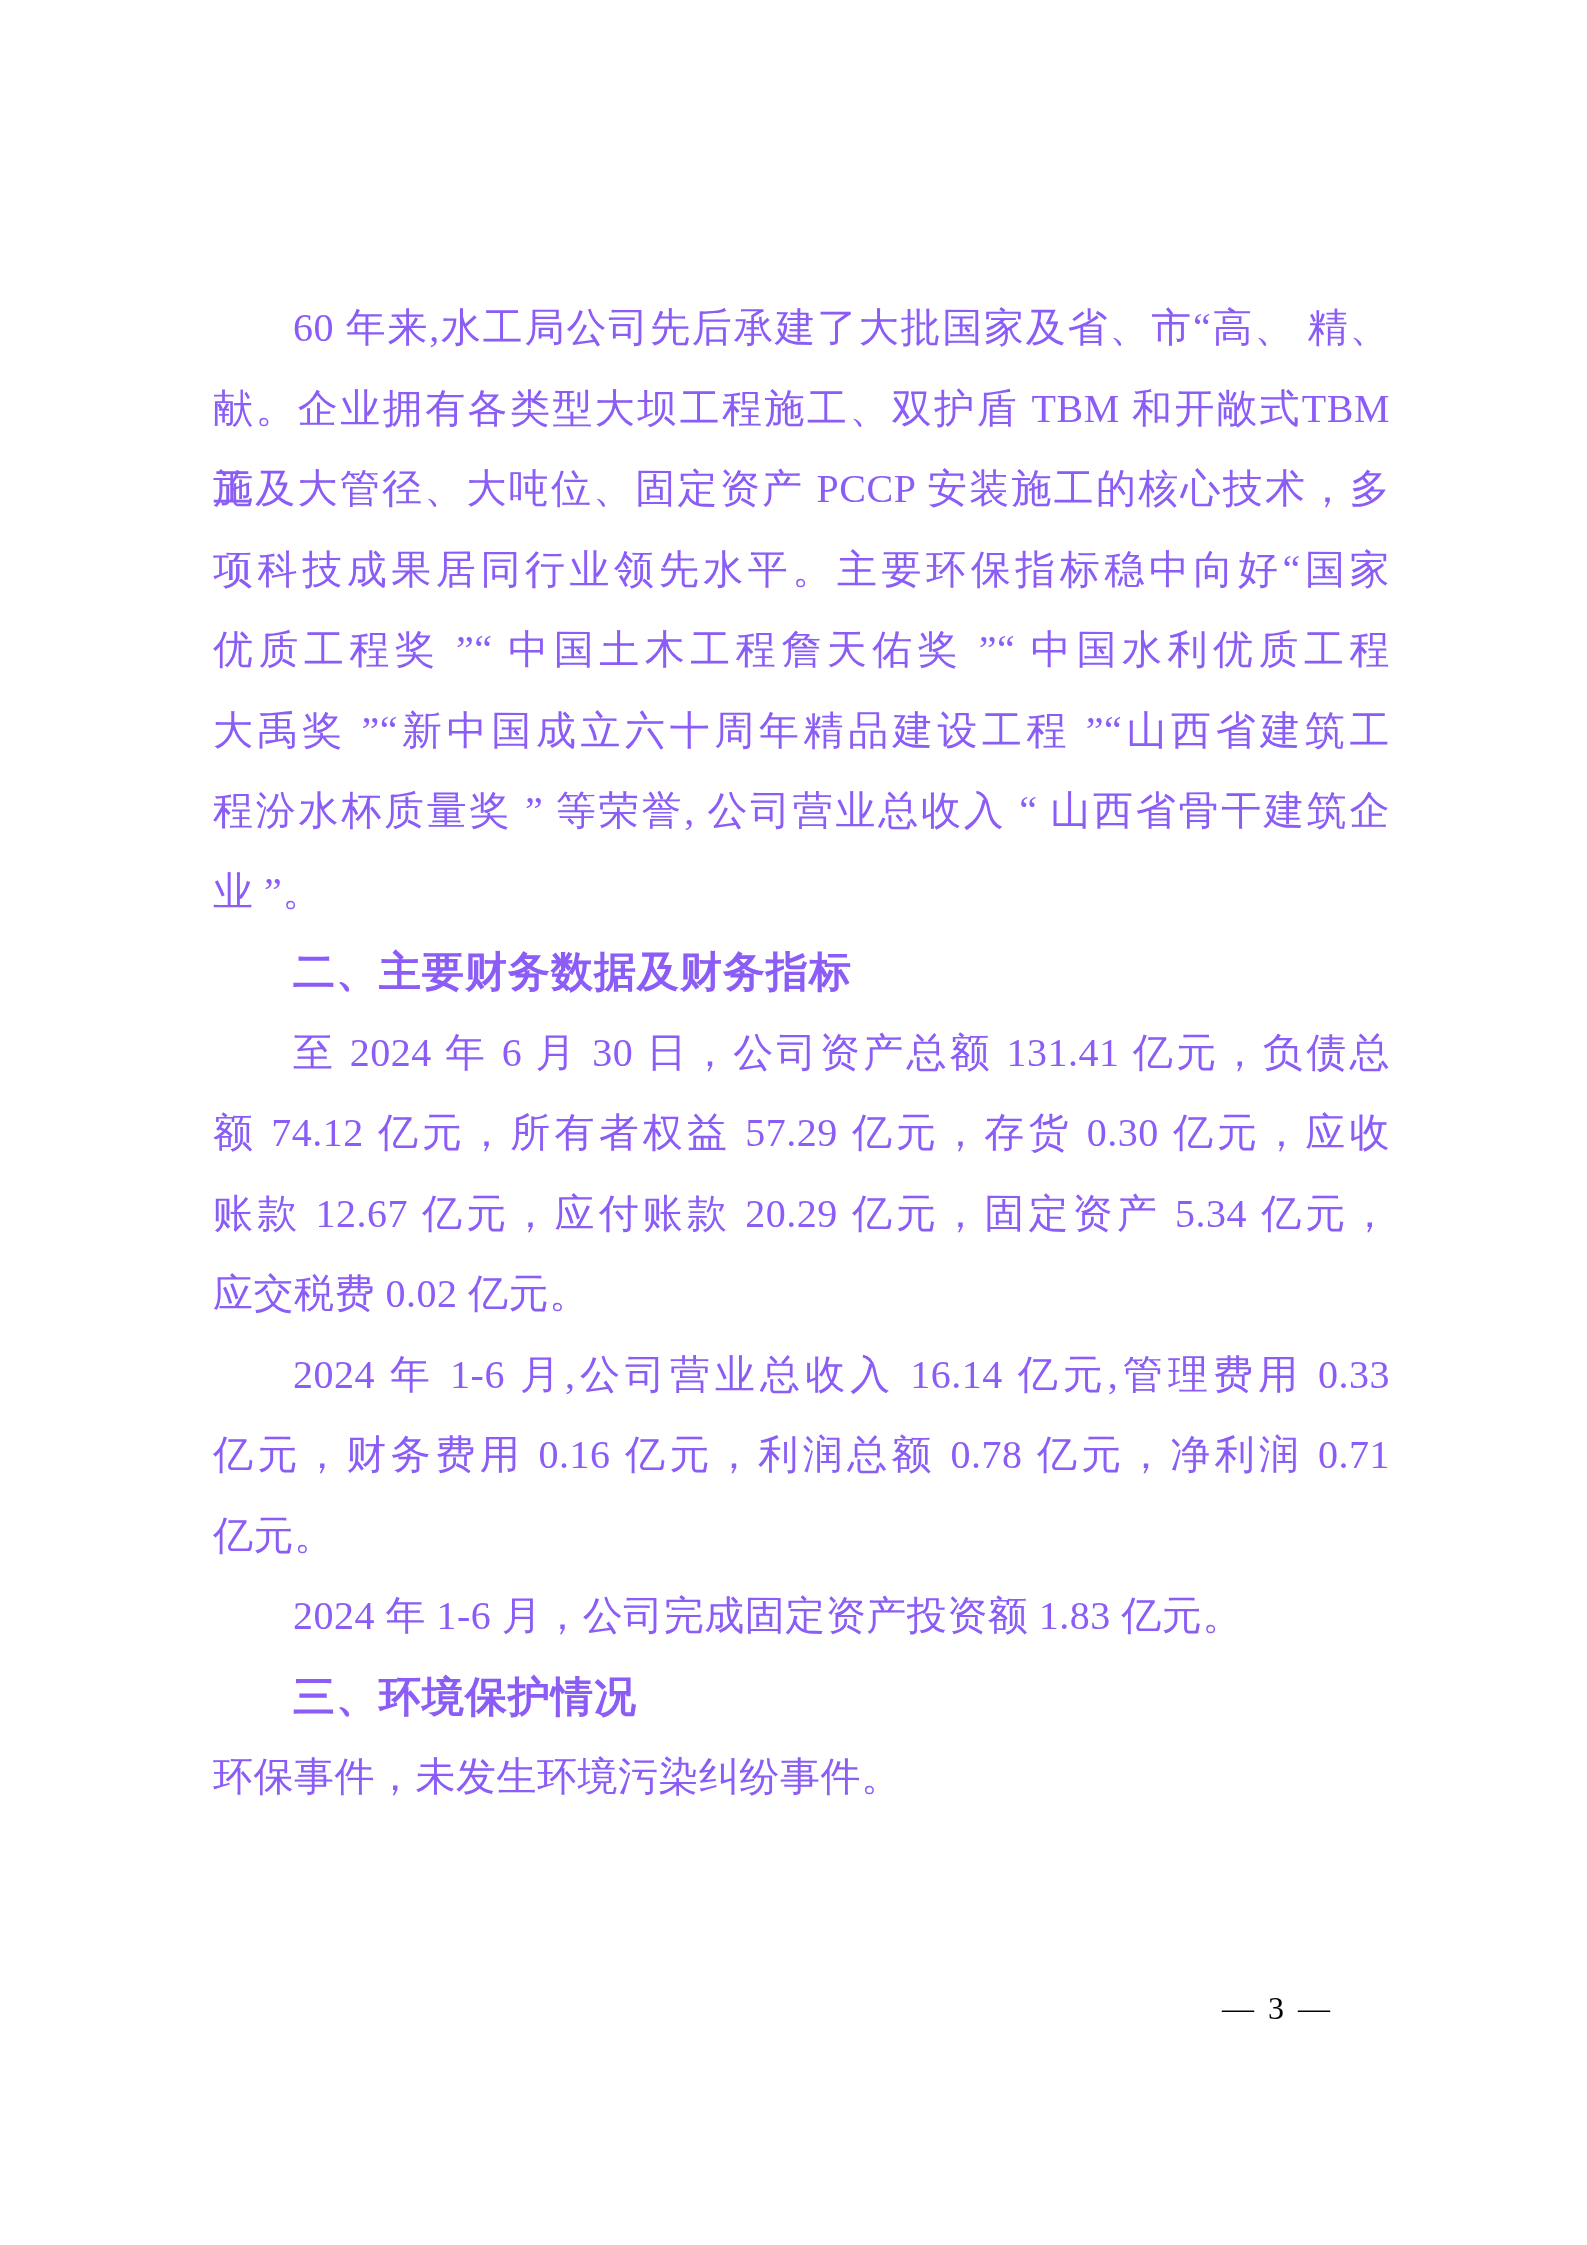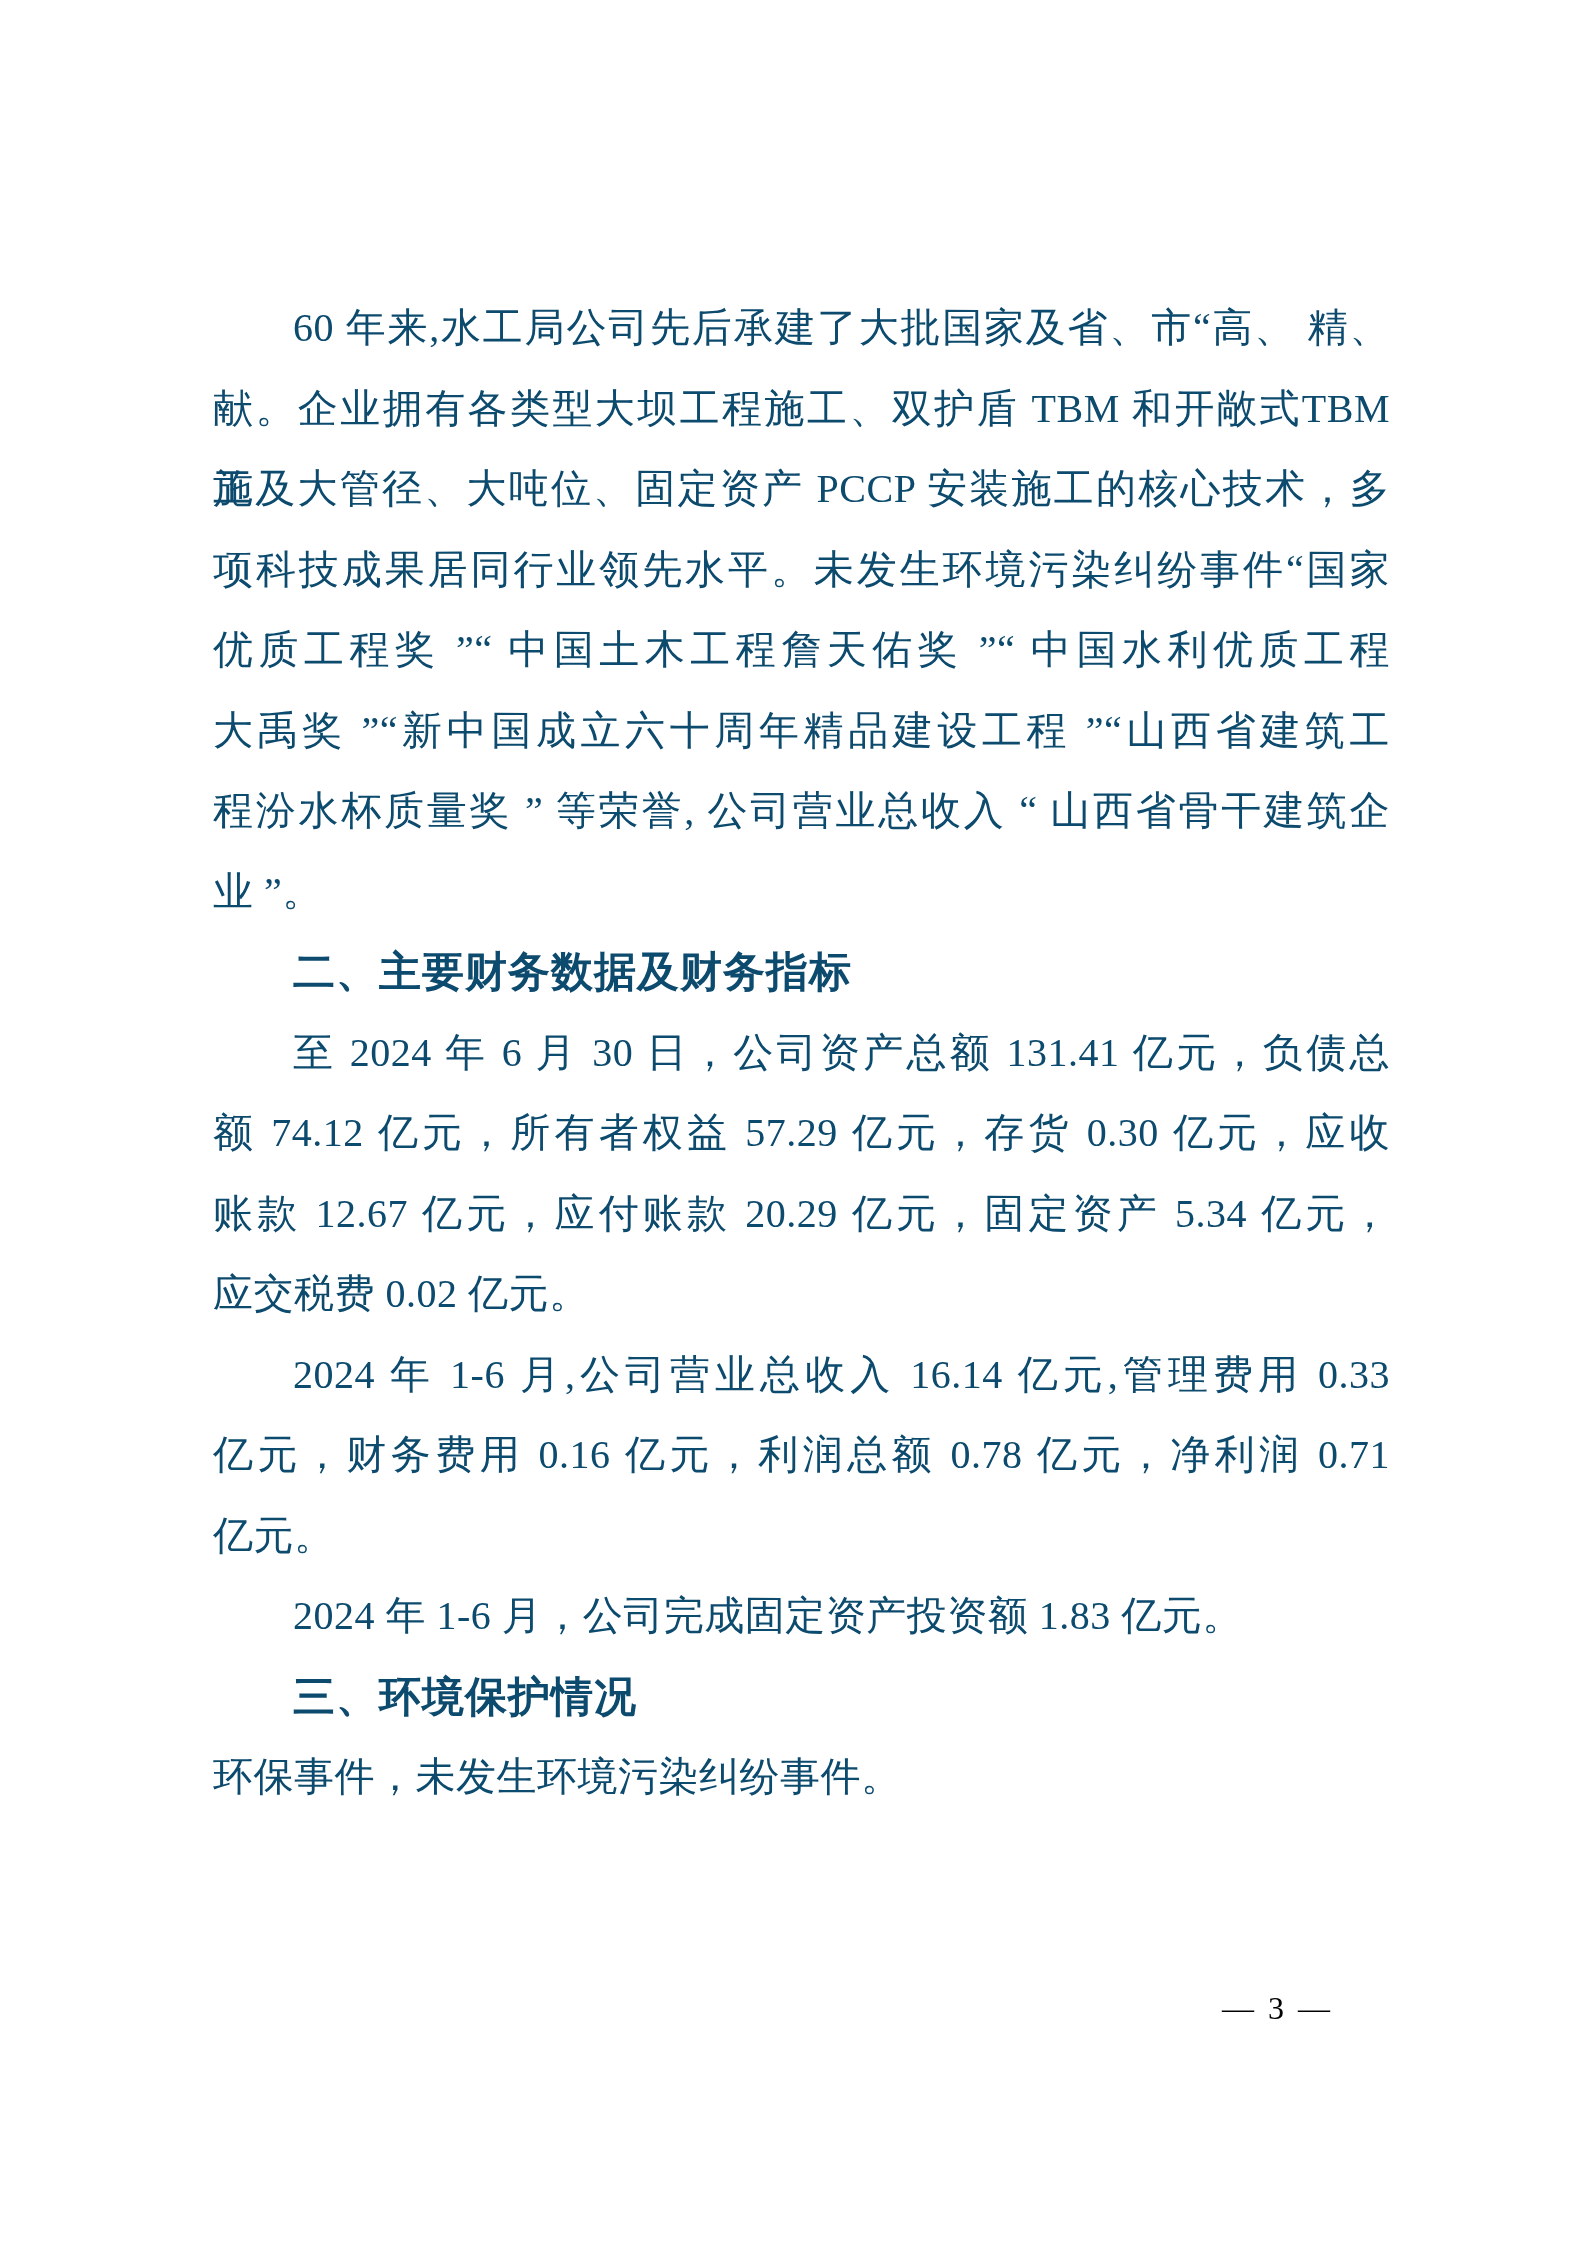--- a/index.html
+++ b/index.html
@@ -20,21 +20,21 @@
     position: absolute;
     left: 213px;
     top: 288px;
     width: 1177px;
   }
   .ln {
     height: 80.5px;
     line-height: 80.5px;
     font-size: 40px;
     letter-spacing: 0.5px;
-    color: #0c4a6e;
+    color: #8b5cf6;
   }
   
   .jl {
     text-align: justify;
     text-align-last: justify;
   }
   
   .first {
     text-indent: 80px;
   }
@@ -61,21 +61,21 @@
 </style>
 </head>
 <body>
 
 <div class="page">
   <div class="content">
 
     <div class="ln jl first">60 年来,水工局公司先后承建了大批国家及省、市“高、 精、</div>
     <div class="ln jl">献。企业拥有各类型大坝工程施工、双护盾 TBM 和开敞式TBM 施</div>
     <div class="ln jl">工及大管径、大吨位、固定资产 PCCP 安装施工的核心技术，多</div>
-    <div class="ln jl">项科技成果居同行业领先水平。未发生环境污染纠纷事件“国家</div>
+    <div class="ln jl">项科技成果居同行业领先水平。主要环保指标稳中向好“国家</div>
     <div class="ln jl">优质工程奖 ”“ 中国土木工程詹天佑奖 ”“ 中国水利优质工程</div>
     <div class="ln jl">大禹奖 ”“新中国成立六十周年精品建设工程 ”“山西省建筑工</div>
     <div class="ln jl">程汾水杯质量奖 ” 等荣誉, 公司营业总收入 “ 山西省骨干建筑企</div>
     <div class="ln plain">业 ”。</div>
 
     <div class="ln heading">二、主要财务数据及财务指标</div>
 
     <div class="ln jl first">至 2024 年 6 月 30 日，公司资产总额 131.41 亿元，负债总</div>
     <div class="ln jl">额 74.12 亿元，所有者权益 57.29 亿元，存货 0.30 亿元，应收</div>
     <div class="ln jl">账款 12.67 亿元，应付账款 20.29 亿元，固定资产 5.34 亿元，</div>

